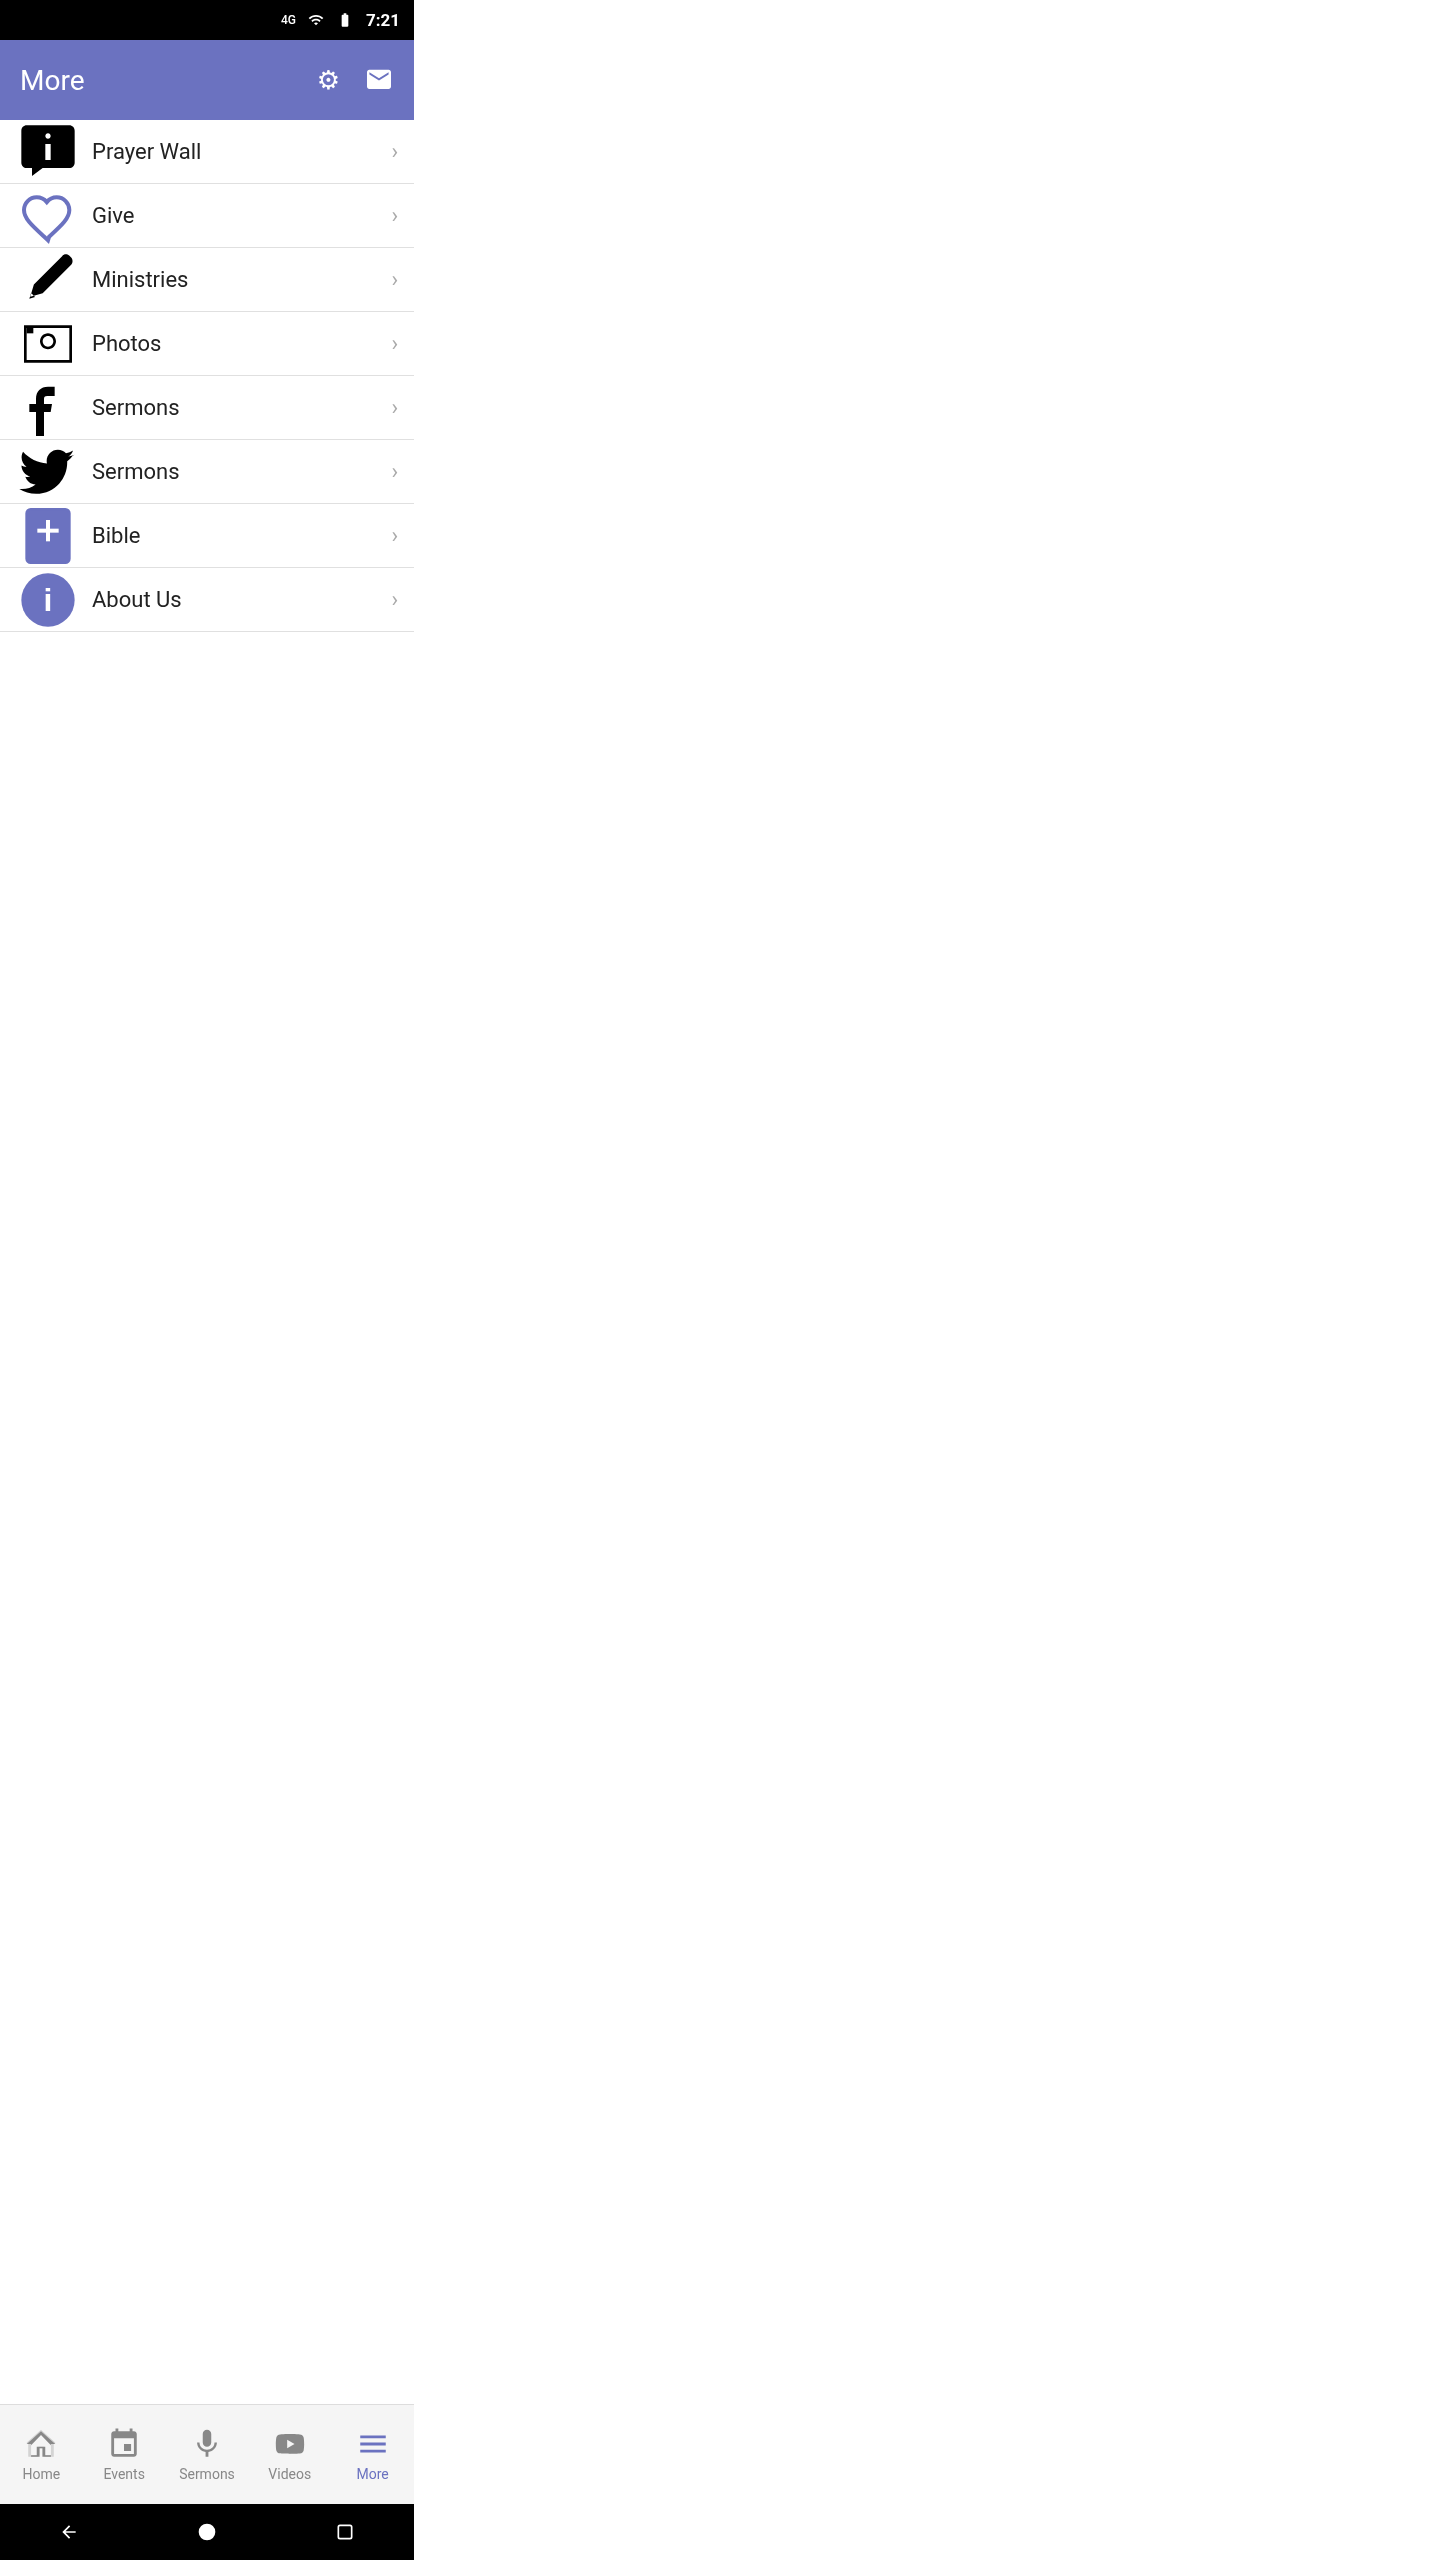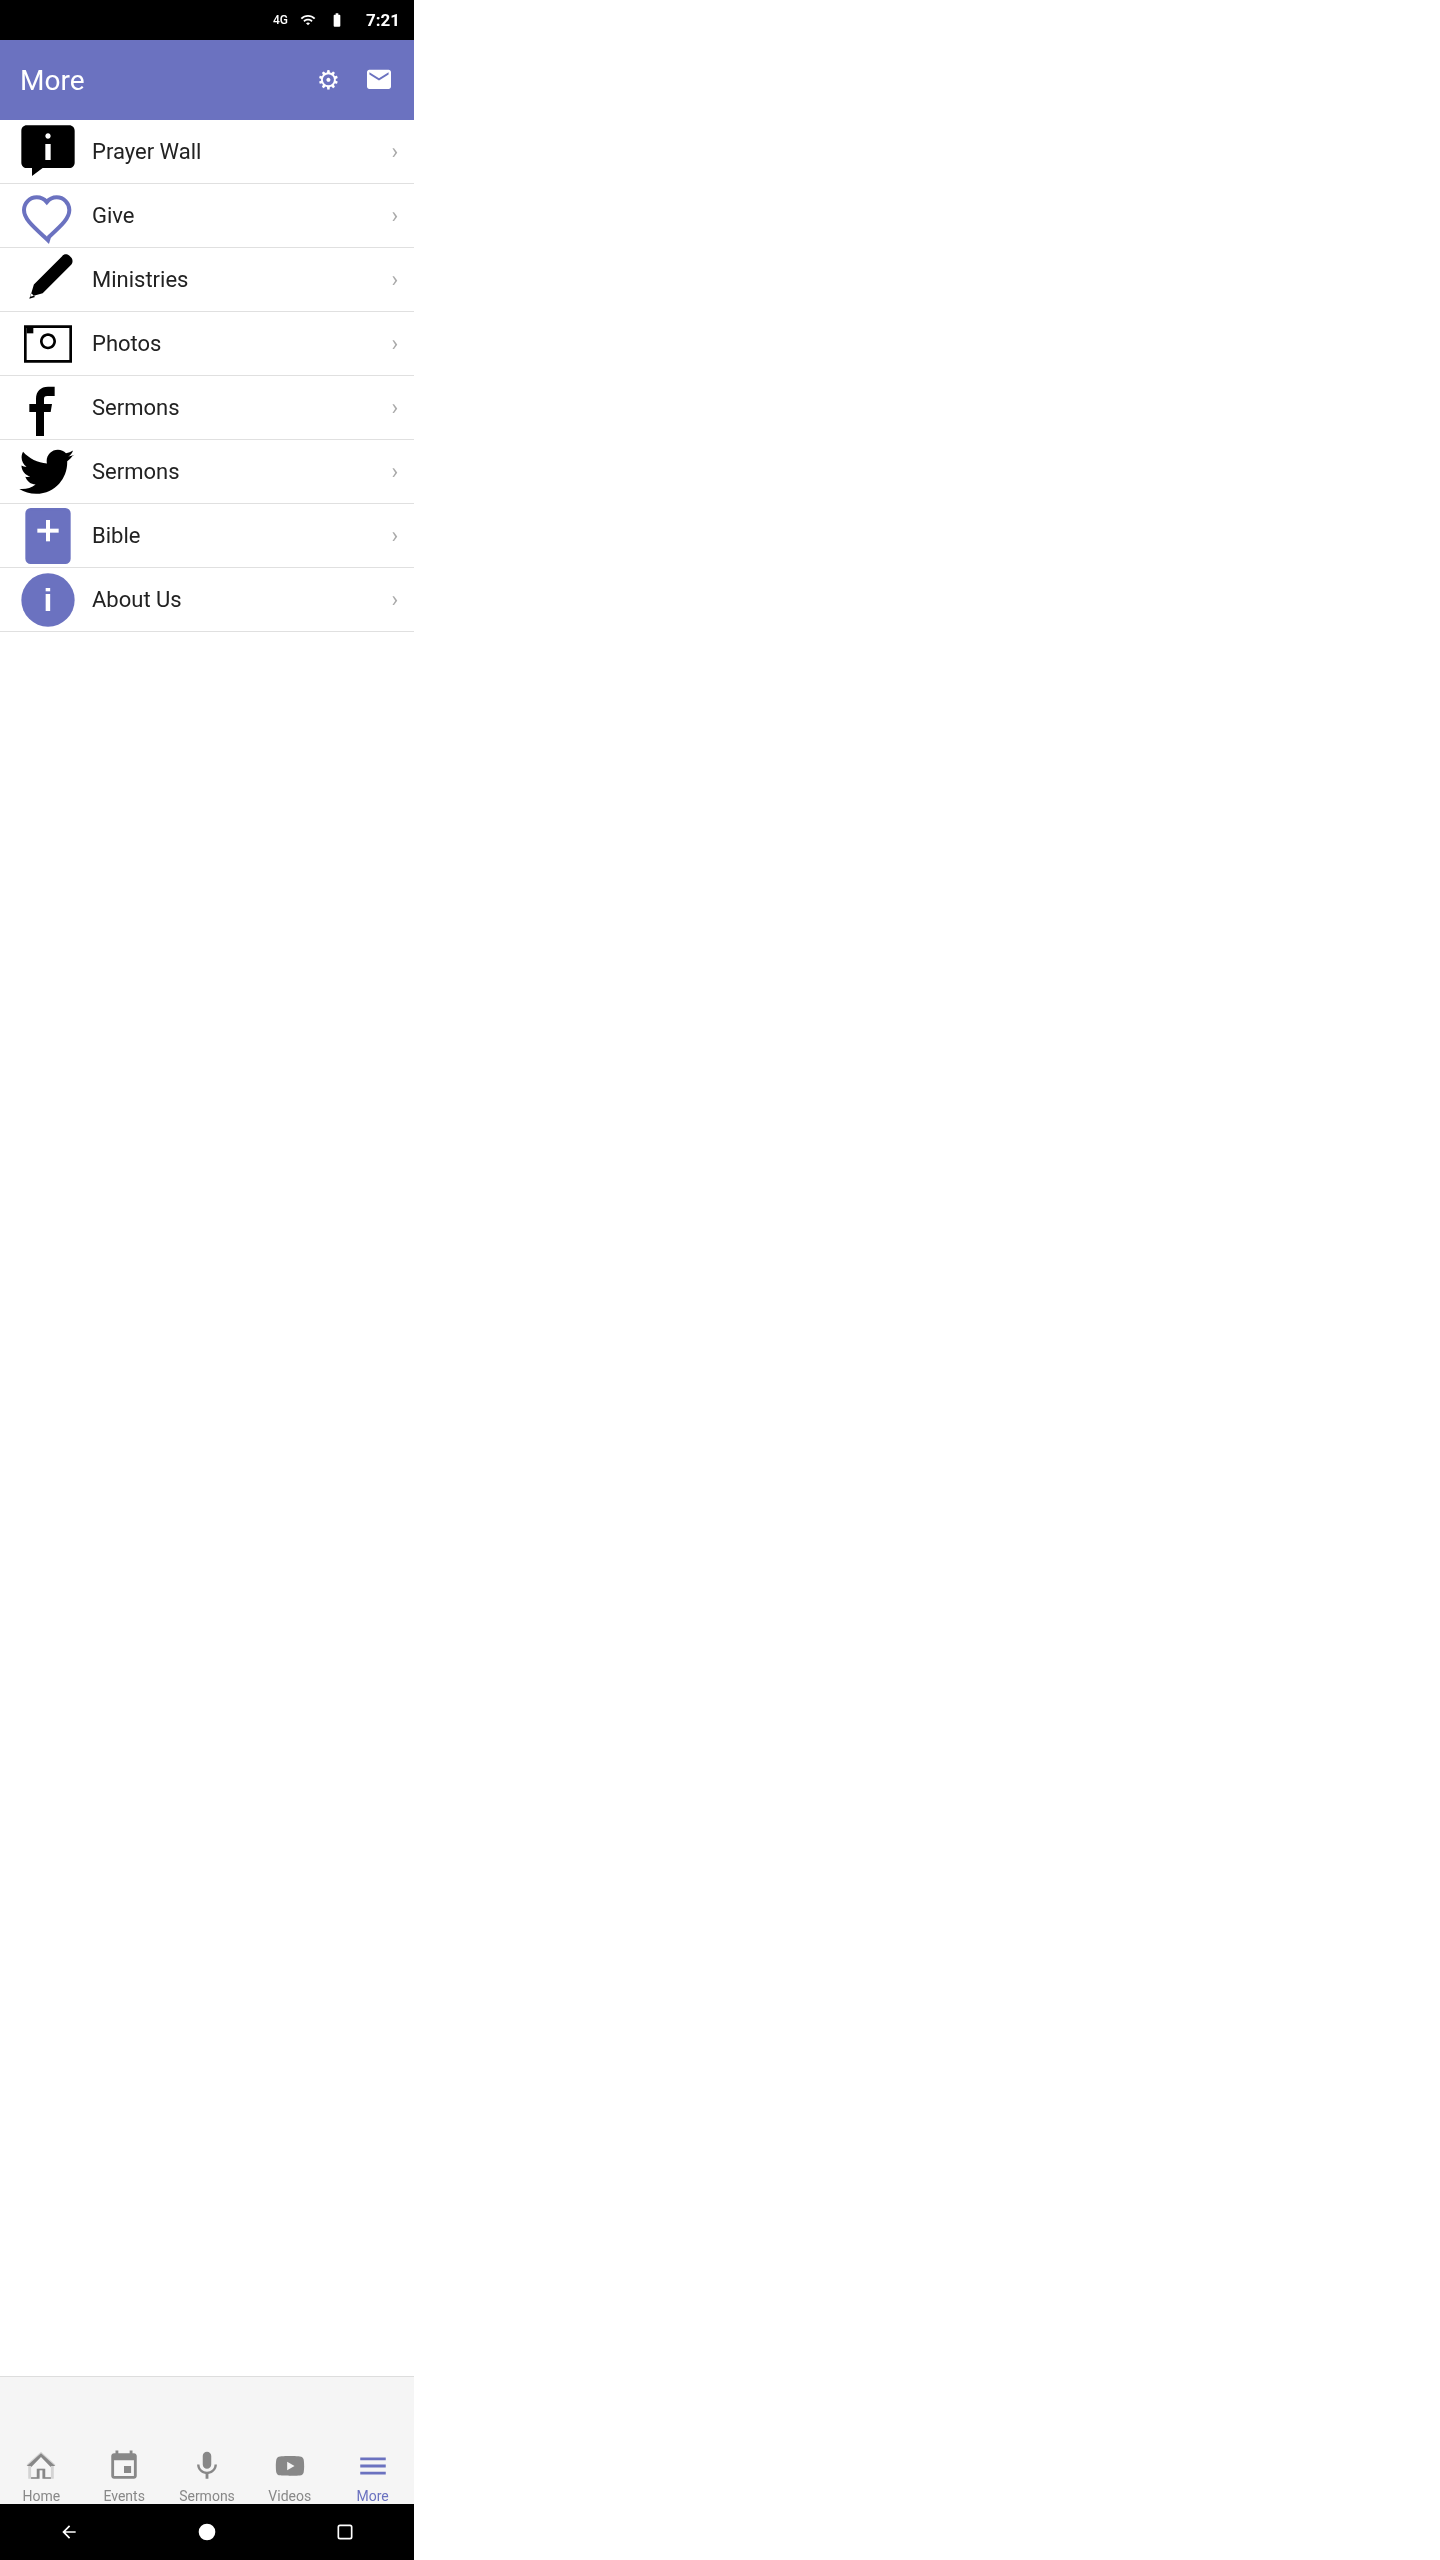--- a/index.html
+++ b/index.html
@@ -32,21 +32,21 @@
     .status-bar .signal-icons {
       display: flex;
       align-items: center;
       gap: 12px;
       font-size: 12px;
     }
 
     .status-bar .time {
       font-size: 17px;
       font-weight: bold;
-      margin-left: 12px;
+      margin-left: 4px;
     }
 
     
     .header {
       background: #6b72c0;
       height: 80px;
       display: flex;
       align-items: center;
       justify-content: space-between;
       padding: 0 20px;
@@ -103,23 +103,23 @@
 
     .menu-chevron {
       color: #aaa;
       font-size: 22px;
     }
 
     
     .bottom-nav {
       background: #f5f5f5;
       border-top: 1px solid #ddd;
-      height: 128px;
-      display: flex;
-      align-items: flex-end;
+      height: 100px;
+      display: flex;
+      align-items: center;
       margin-top: 32px;
     }
 
     .nav-item {
       flex: 1;
       display: flex;
       flex-direction: column;
       align-items: center;
       justify-content: center;
       cursor: pointer;

